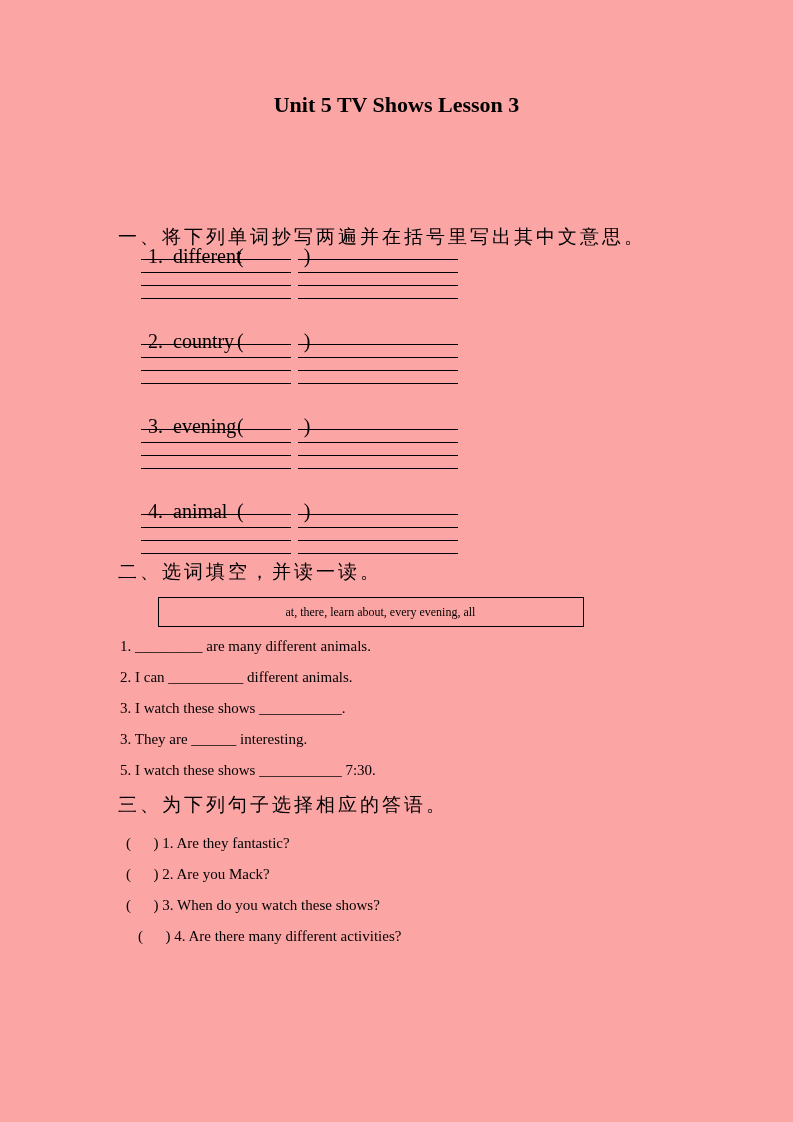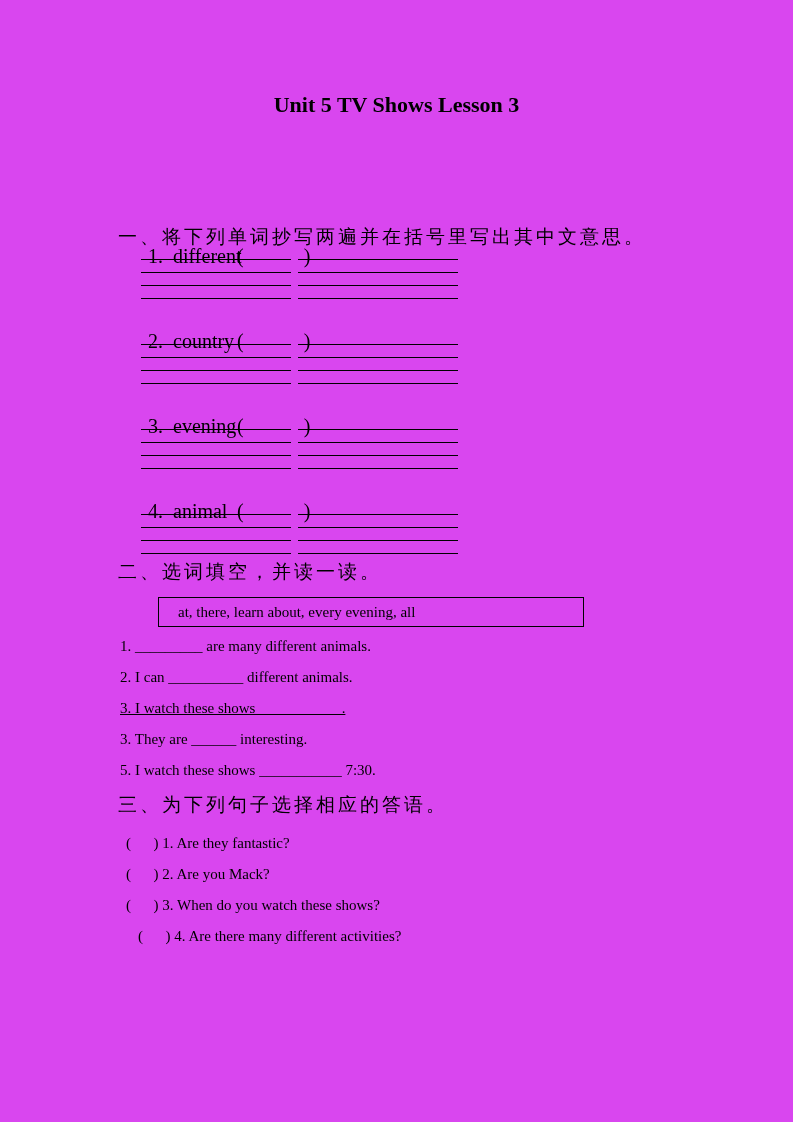--- a/index.html
+++ b/index.html
@@ -4,21 +4,21 @@
 <style>
   * { margin: 0; padding: 0; box-sizing: content-box; }
   html, body { width: 793px; height: 1122px; }
   body {
     background: #ffffff;
     color: #000000;
     font-family: "Liberation Serif", "DejaVu Serif", serif;
     position: relative;
     overflow: hidden;
   }
-  .page { position: absolute; inset: 0; background: #d946ef; }
+  .page { position: absolute; inset: 0; background: #fca5a5; }
 
   .title {
     position: absolute; top: 92px; left: 0; width: 793px;
     text-align: center; font-size: 22px; font-weight: bold;
     font-family: "Liberation Serif", "DejaVu Serif", serif;
   }
   .subtitle {
     position: absolute; top: 139px; left: 0; width: 793px;
     text-align: center; font-size: 19px; font-weight: normal;
     letter-spacing: 3px;
@@ -48,31 +48,32 @@
     display: grid; grid-template-columns: 150px 160px; column-gap: 7px;
   }
   .copy-line { height: 12px; border-bottom: 1px solid #000000; }
 
   .word-bank-box {
     position: absolute; top: 597px; left: 158px;
     width: 424px; height: 28px;
     border: 1px solid #000000;
   }
   .word-bank-text {
-    font-size: 15px; line-height: 28px; padding-left: 19px;
+    font-size: 12px; line-height: 28px; padding-left: 19px;
     white-space: pre;
+    text-align: center;
   }
 
   .sentence {
     position: absolute; left: 120px; font-size: 15px;
     white-space: pre; line-height: 18px;
   }
   #sentence-0 { top: 637px; }
   #sentence-1 { top: 668px; }
-  #sentence-2 { top: 699px; text-decoration: underline; }
+  #sentence-2 { top: 699px; }
   #sentence-3 { top: 730px; }
   #sentence-4 { top: 761px; }
 
   .question {
     position: absolute; left: 126px; font-size: 15px;
     white-space: pre; line-height: 18px;
   }
   #question-0 { top: 834px; }
   #question-1 { top: 865px; }
   #question-2 { top: 896px; }

